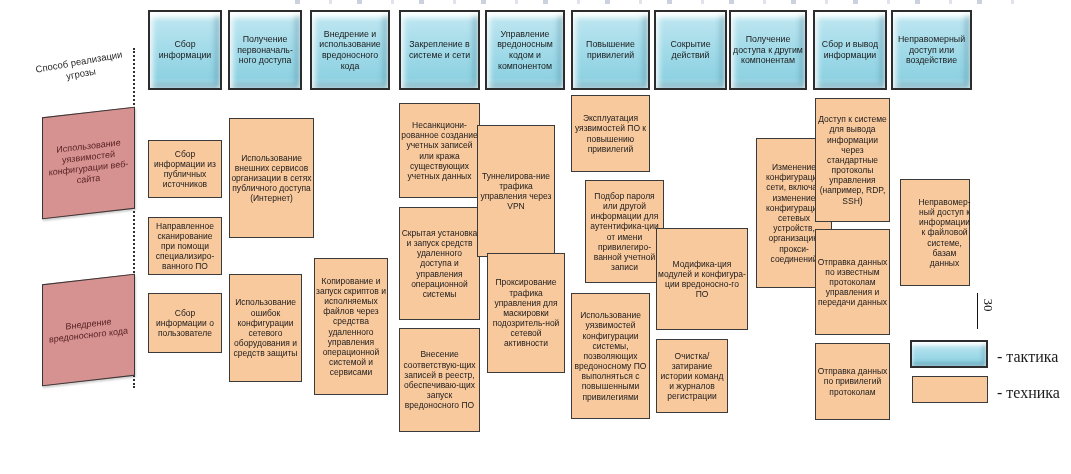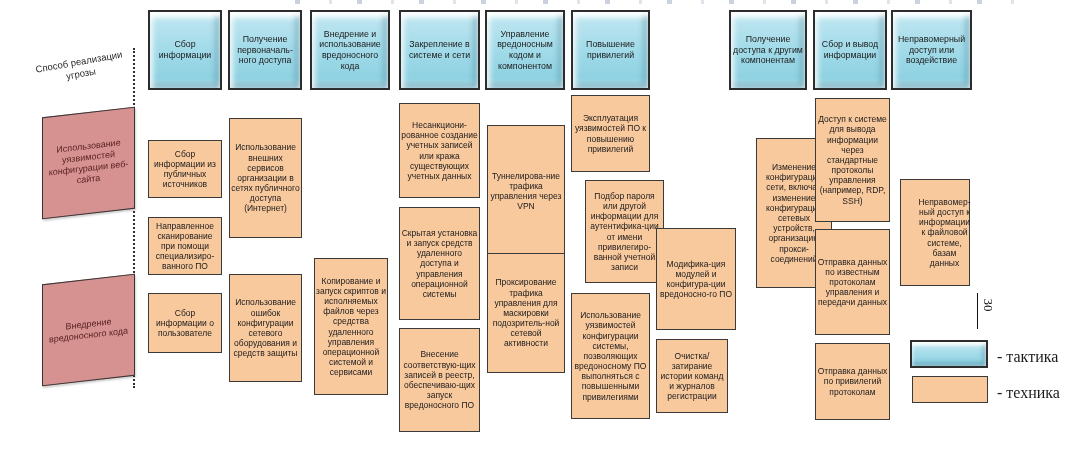--- a/index.html
+++ b/index.html
@@ -87,45 +87,46 @@
   <div class="method" style="left:42px;top:279px;">
     <span class="method-text">Внедрение вредоносного кода</span>
   </div>
 
   <div class="tactic" style="left:148px;width:74px;">Сбор информации</div>
   <div class="tactic" style="left:228px;width:74px;">Получение первоначаль-ного доступа</div>
   <div class="tactic" style="left:310px;width:80px;">Внедрение и использование вредоносного кода</div>
   <div class="tactic" style="left:399px;width:81px;">Закрепление в системе и сети</div>
   <div class="tactic" style="left:485px;width:80px;">Управление вредоносным кодом и компонентом</div>
   <div class="tactic" style="left:571px;width:79px;">Повышение привилегий</div>
+  <div class="tactic" style="left:654px;width:73px;">Сокрытие действий</div>
   <div class="tactic" style="left:729px;width:78px;">Получение доступа к другим компонентам</div>
   <div class="tactic" style="left:813px;width:74px;">Сбор и вывод информации</div>
   <div class="tactic" style="left:891px;width:81px;">Неправомерный доступ или воздействие</div>
 
   <div class="technique" style="left:148px;top:140px;width:74px;height:58px;">Сбор информации из публичных источников</div>
   <div class="technique" style="left:148px;top:217px;width:74px;height:58px;">Направленное сканирование при помощи специализиро-ванного ПО</div>
   <div class="technique" style="left:148px;top:293px;width:74px;height:60px;">Сбор информации о пользователе</div>
 
-  <div class="technique" style="left:229px;top:118px;width:73px;height:120px;">Использование внешних сервисов организации в сетях публичного доступа (Интернет)</div>
+  <div class="technique" style="left:229px;top:118px;width:85px;height:120px;">Использование внешних сервисов организации в сетях публичного доступа (Интернет)</div>
   <div class="technique" style="left:229px;top:274px;width:73px;height:108px;">Использование ошибок конфигурации сетевого оборудования и средств защиты</div>
 
   <div class="technique" style="left:314px;top:258px;width:74px;height:137px;">Копирование и запуск скриптов и исполняемых файлов через средства удаленного управления операционной системой и сервисами</div>
 
   <div class="technique" style="left:399px;top:103px;width:81px;height:95px;">Несанкциони-рованное создание учетных записей или кража существующих учетных данных</div>
   <div class="technique" style="left:399px;top:207px;width:81px;height:113px;">Скрытая установка и запуск средств удаленного доступа и управления операционной системы</div>
   <div class="technique" style="left:399px;top:328px;width:81px;height:104px;">Внесение соответствую-щих записей в реестр, обеспечиваю-щих запуск вредоносного ПО</div>
 
-  <div class="technique" style="left:487px;top:125px;width:78px;height:132px;">Туннелирова-ние трафика управления через VPN</div>
+  <div class="technique" style="left:477px;top:125px;width:78px;height:132px;">Туннелирова-ние трафика управления через VPN</div>
   <div class="technique" style="left:487px;top:253px;width:78px;height:120px;">Проксирование трафика управления для маскировки подозритель-ной сетевой активности</div>
 
   <div class="technique" style="left:571px;top:95px;width:79px;height:77px;">Эксплуатация уязвимостей ПО к повышению привилегий</div>
   <div class="technique" style="left:585px;top:180px;width:79px;height:103px;">Подбор пароля или другой информации для аутентифика-ции от имени привилегиро-ванной учетной записи</div>
   <div class="technique" style="left:571px;top:293px;width:79px;height:126px;">Использование уязвимостей конфигурации системы, позволяющих вредоносному ПО выполняться с повышенными привилегиями</div>
 
-  <div class="technique" style="left:656px;top:228px;width:80px;height:102px;">Модифика-ция модулей и конфигура-ции вредоносно-го ПО</div>
+  <div class="technique" style="left:656px;top:228px;width:92px;height:102px;">Модифика-ция модулей и конфигура-ции вредоносно-го ПО</div>
   <div class="technique" style="left:656px;top:339px;width:72px;height:74px;">Очистка/ затирание истории команд и журналов регистрации</div>
 
   <div class="technique" style="left:756px;top:138px;width:76px;height:150px;">Изменение конфигурации сети, включая изменение конфигурации сетевых устройств, организацию прокси-соединений</div>
 
   <div class="technique" style="left:815px;top:98px;width:75px;height:124px;">Доступ к системе для вывода информации через стандартные протоколы управления (например, RDP, SSH)</div>
   <div class="technique" style="left:815px;top:229px;width:75px;height:106px;">Отправка данных по известным протоколам управления и передачи данных</div>
   <div class="technique" style="left:815px;top:343px;width:75px;height:77px;">Отправка данных по привилегий протоколам</div>
 
   <div class="technique" style="left:900px;top:179px;width:70px;height:107px;padding-left:20px;">Неправомер­ный доступ к информации к файловой системе, базам данных</div>
 

